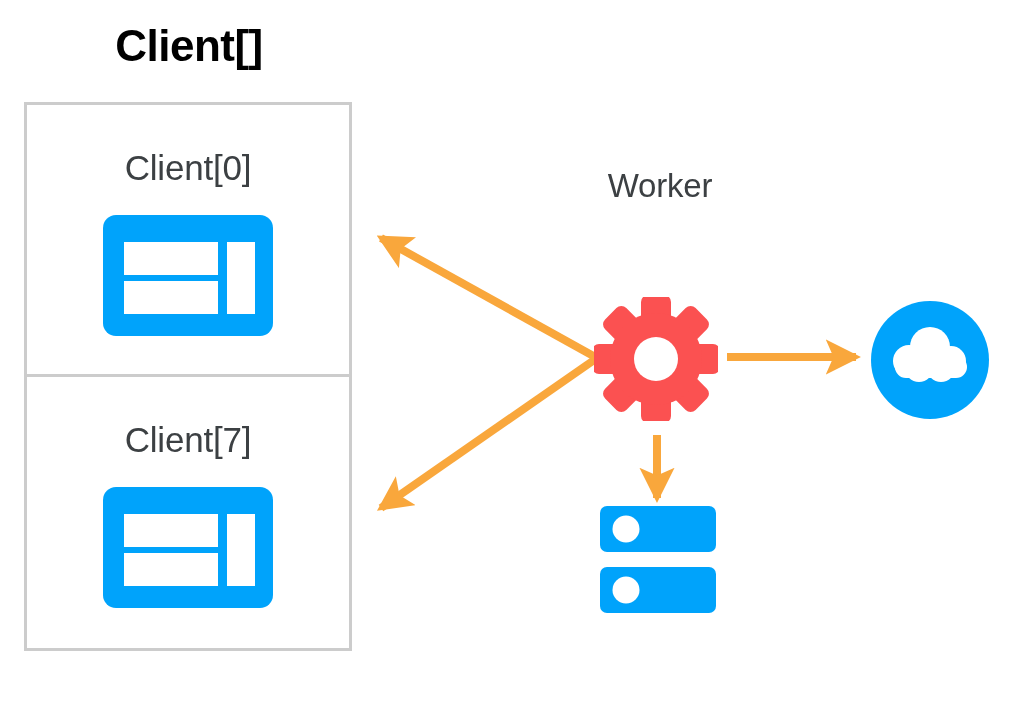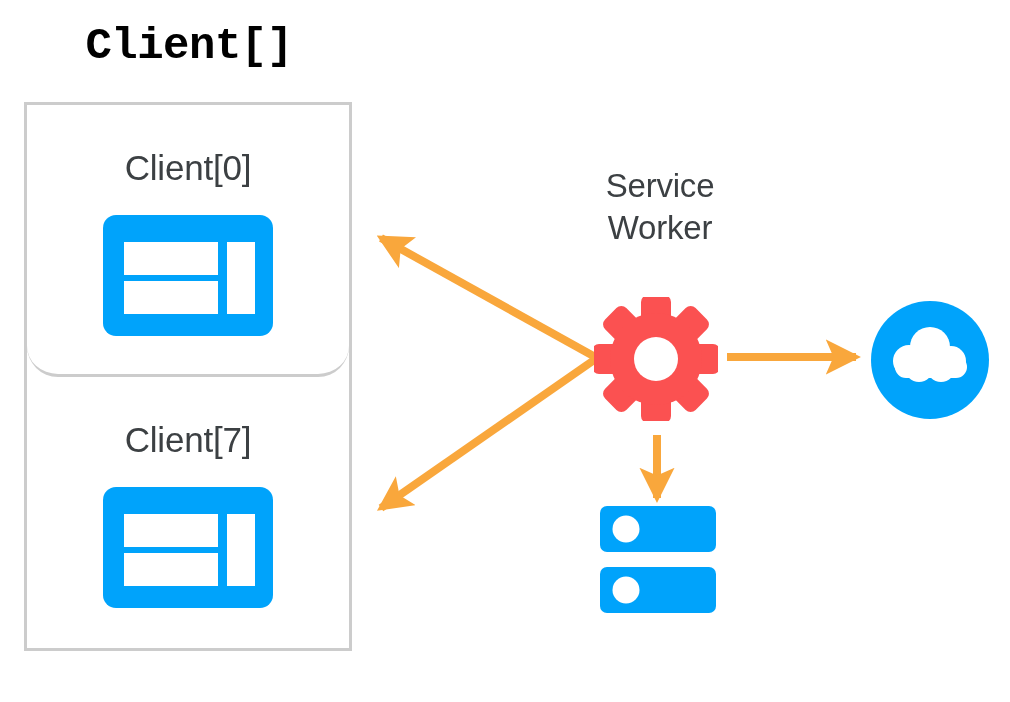--- a/index.html
+++ b/index.html
@@ -24,21 +24,20 @@
     left: 24px;
     top: 24px;
     width: 330px;
     text-align: center;
     font-size: 44px;
     font-weight: 700;
     color: #000000;
     letter-spacing: -0.5px;
     line-height: 1;
     white-space: nowrap;
-    font-family: Liberation Mono, monospace;
   }
 
   
   .client-array {
     position: absolute;
     left: 24px;
     top: 102px;
     width: 328px;
     height: 549px;
     box-sizing: border-box;
@@ -49,21 +48,20 @@
     position: relative;
     box-sizing: border-box;
     width: 100%;
     height: 50%;
     display: flex;
     flex-direction: column;
     align-items: center;
   }
   .client-cell.first {
     border-bottom: 3px solid #cccccc;
-    border-radius: 31px;
   }
   .client-label {
     margin-top: 45px;
     font-size: 35px;
     font-weight: 400;
     color: #3c4043;
     line-height: 1;
     letter-spacing: -0.2px;
     white-space: nowrap;
   }
@@ -148,21 +146,20 @@
         <rect x="0" y="0" width="170" height="121" rx="13" ry="13" fill="#00A3FB"></rect>
         <rect x="21" y="27" width="94" height="33" fill="#FFFFFF"></rect>
         <rect x="21" y="66" width="94" height="33" fill="#FFFFFF"></rect>
         <rect x="124" y="27" width="28" height="72" fill="#FFFFFF"></rect>
       </svg>
     </div>
 
   </div>
 
   <div class="sw-label">
-    <span class="line">Service</span>
     <span class="line">Worker</span>
   </div>
 
   <svg class="arrow-layer" viewBox="0 0 1010 702">
     <defs>
       <marker id="ah" viewBox="0 0 10 10" refX="8.6" refY="5" markerWidth="4.4" markerHeight="4.4" orient="auto-start-reverse">
         <path d="M 0 0 L 10 5 L 0 10 L 2.2 5 z" fill="#F9A73C"></path>
       </marker>
     </defs>
 

